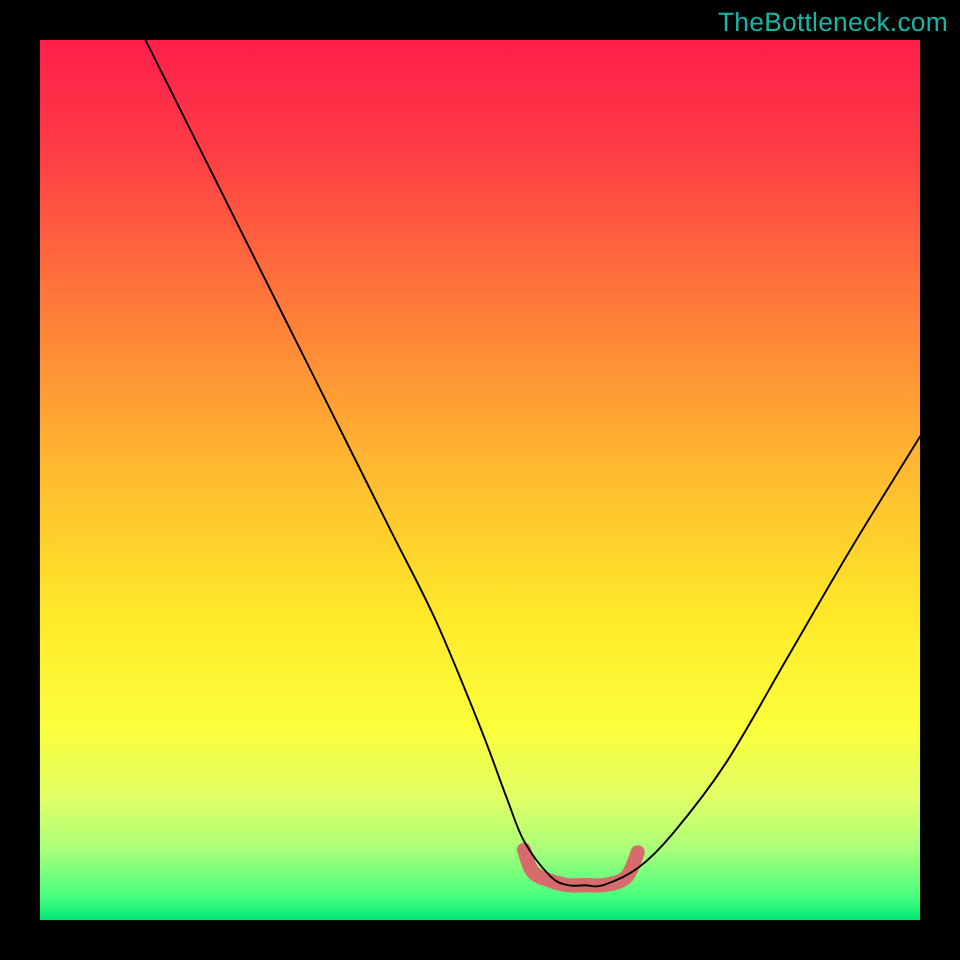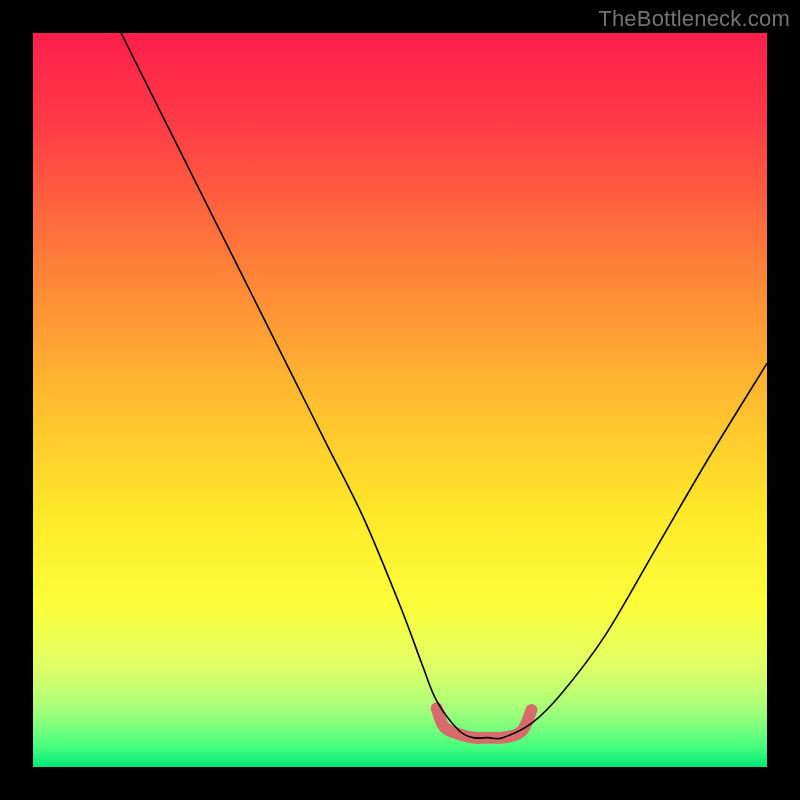--- a/index.html
+++ b/index.html
@@ -26,21 +26,21 @@
     overflow: hidden;
   }
   .gradient-bg {
     position: absolute;
     inset: 0;
   }
   .watermark {
     position: absolute;
     top: 6px;
     right: 10px;
-    color: #737373;
+    color: #14b8a6;
     font-size: 22px;
     font-weight: 500;
     letter-spacing: 0.2px;
     font-family: Arial, Helvetica, sans-serif;
   }
   svg.curve {
     position: absolute;
     inset: 0;
     width: 100%;
     height: 100%;

